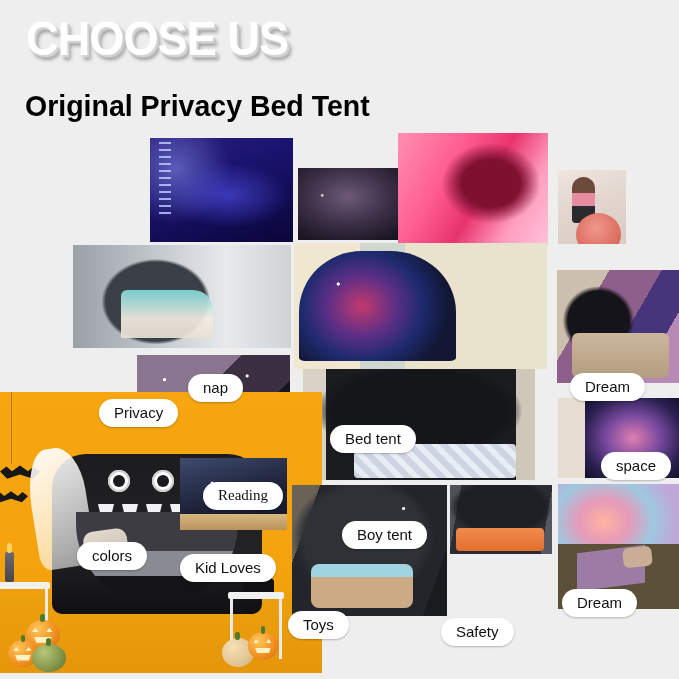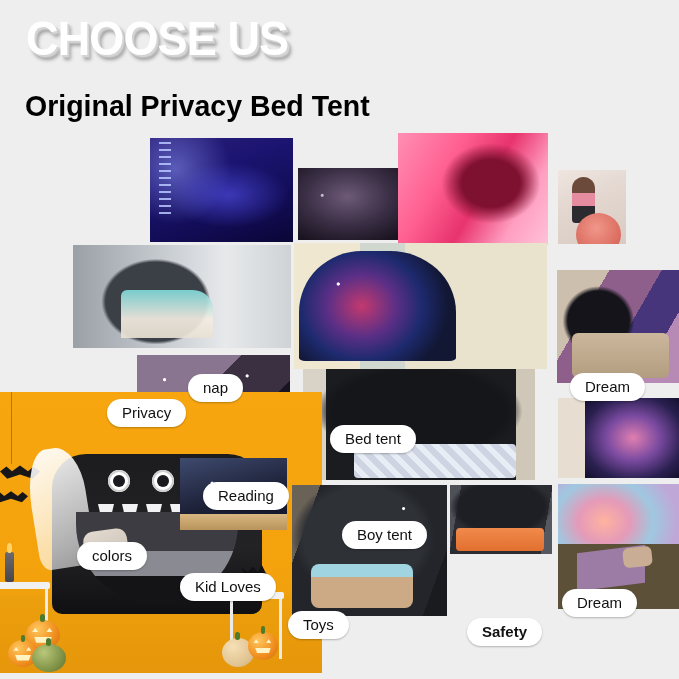--- a/index.html
+++ b/index.html
@@ -400,25 +400,26 @@
   </div>
 
   <div class="tile" style="left:450px;top:485px;width:102px;height:69px;">
     <div class="ph ph-safetytent"></div>
   </div>
 
   <div class="tile" style="left:558px;top:484px;width:121px;height:125px;">
     <div class="ph ph-dreamtent"></div>
   </div>
 
-  <div class="pill" style="left:99px;top:399px;margin-left:8px;">Privacy</div>
+  <div class="pill" style="left:99px;top:399px;">Privacy</div>
   <div class="pill" style="left:188px;top:374px;">nap</div>
   <div class="pill" style="left:570px;top:373px;">Dream</div>
-  <div class="pill" style="left:203px;top:482px;">Reading</div>
+  <div class="pill" style="left:601px;top:452px;">space</div>
+  <div class="pill" style="left:203px;top:482px;font-family:Liberation Serif, serif;">Reading</div>
   <div class="pill" style="left:330px;top:425px;">Bed tent</div>
   <div class="pill" style="left:77px;top:542px;">colors</div>
-  <div class="pill" style="left:180px;top:573px;">Kid Loves</div>
+  <div class="pill" style="left:180px;top:554px;">Kid Loves</div>
   <div class="pill" style="left:342px;top:521px;">Boy tent</div>
   <div class="pill" style="left:288px;top:611px;">Toys</div>
-  <div class="pill" style="left:467px;top:618px;font-weight:bold;">Safety</div>
+  <div class="pill" style="left:441px;top:618px;">Safety</div>
   <div class="pill" style="left:562px;top:589px;">Dream</div>
 
 </div>
 
 </body></html>

